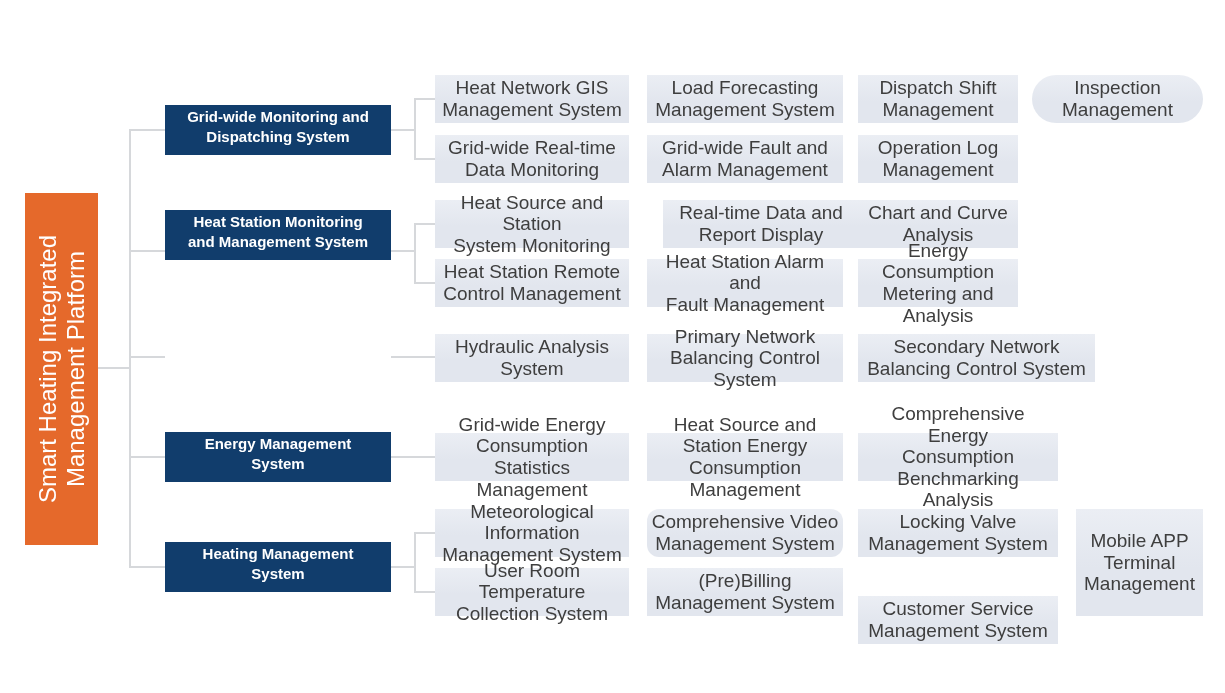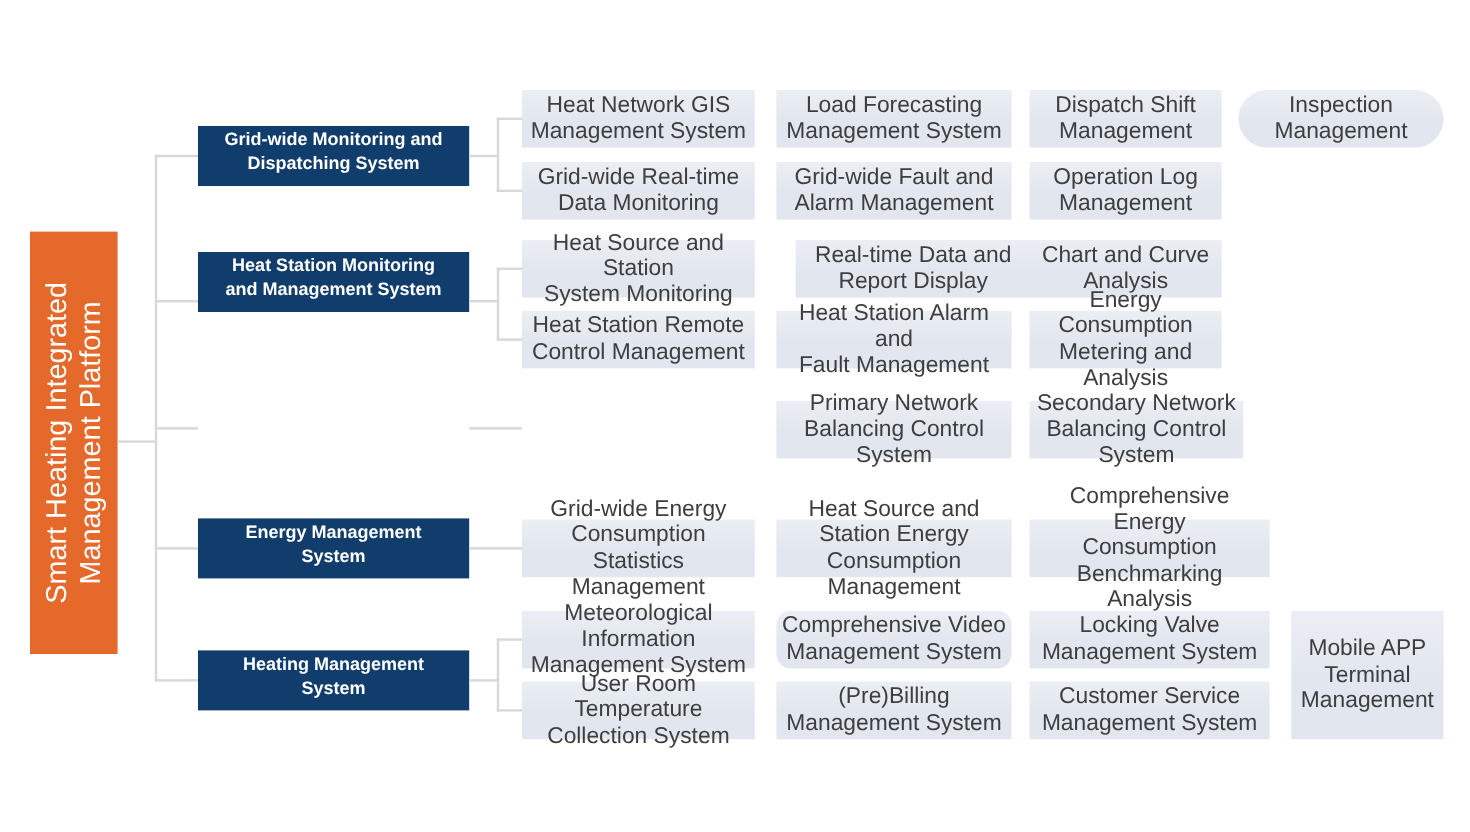--- a/index.html
+++ b/index.html
@@ -94,25 +94,28 @@
     <div class="node" style="left: 647px; top: 259px; width: 196px; height: 48px;">
       <div class="node-label">Heat Station Alarm and
 Fault Management</div>
     </div>
     <div class="node" style="left: 858px; top: 259px; width: 160px; height: 48px;">
       <div class="node-label">Energy Consumption
 Metering and Analysis</div>
     </div>
     <div class="cline" style="left: 129px; top: 356px; width: 36px; height: 2px;"></div>
     <div class="cline" style="left: 391px; top: 356px; width: 44px; height: 2px;"></div>
+    <div class="node" style="left: 435px; top: 334px; width: 194px; height: 48px;">
+      <div class="node-label">Hydraulic Analysis System</div>
+    </div>
     <div class="node" style="left: 647px; top: 334px; width: 196px; height: 48px;">
       <div class="node-label">Primary Network
 Balancing Control System</div>
     </div>
-    <div class="node" style="left: 858px; top: 334px; width: 178px; height: 48px;">
+    <div class="node" style="left: 858px; top: 334px; width: 237px; height: 48px;">
       <div class="node-label">Secondary Network
 Balancing Control System</div>
     </div>
     <div class="cline" style="left: 129px; top: 456px; width: 36px; height: 2px;"></div>
     <div class="branch" style="left: 165px; top: 432px; width: 226px; height: 50px;">
       <div class="branch-label">Energy Management
 System</div>
     </div>
     <div class="cline" style="left: 391px; top: 456px; width: 44px; height: 2px;"></div>
     <div class="node" style="left: 435px; top: 433px; width: 194px; height: 48px;">
@@ -152,21 +155,21 @@
 Management System</div>
     </div>
     <div class="node" style="left: 435px; top: 568px; width: 194px; height: 48px;">
       <div class="node-label">User Room Temperature
 Collection System</div>
     </div>
     <div class="node" style="left: 647px; top: 568px; width: 196px; height: 48px;">
       <div class="node-label">(Pre)Billing
 Management System</div>
     </div>
-    <div class="node" style="left: 858px; top: 568px; width: 200px; height: 48px;">
+    <div class="node" style="left: 858px; top: 596px; width: 200px; height: 48px;">
       <div class="node-label">Customer Service
 Management System</div>
     </div>
     <div class="node" style="left: 1076px; top: 509px; width: 127px; height: 107px;">
       <div class="node-label">Mobile APP
 Terminal
 Management</div>
     </div>
   </div>
 

